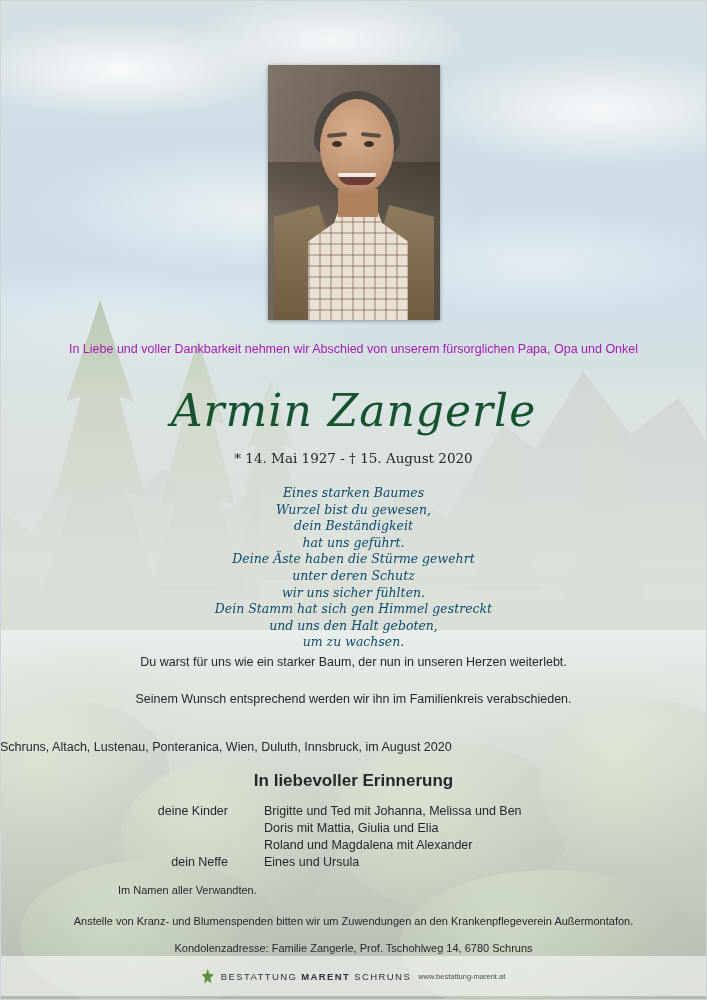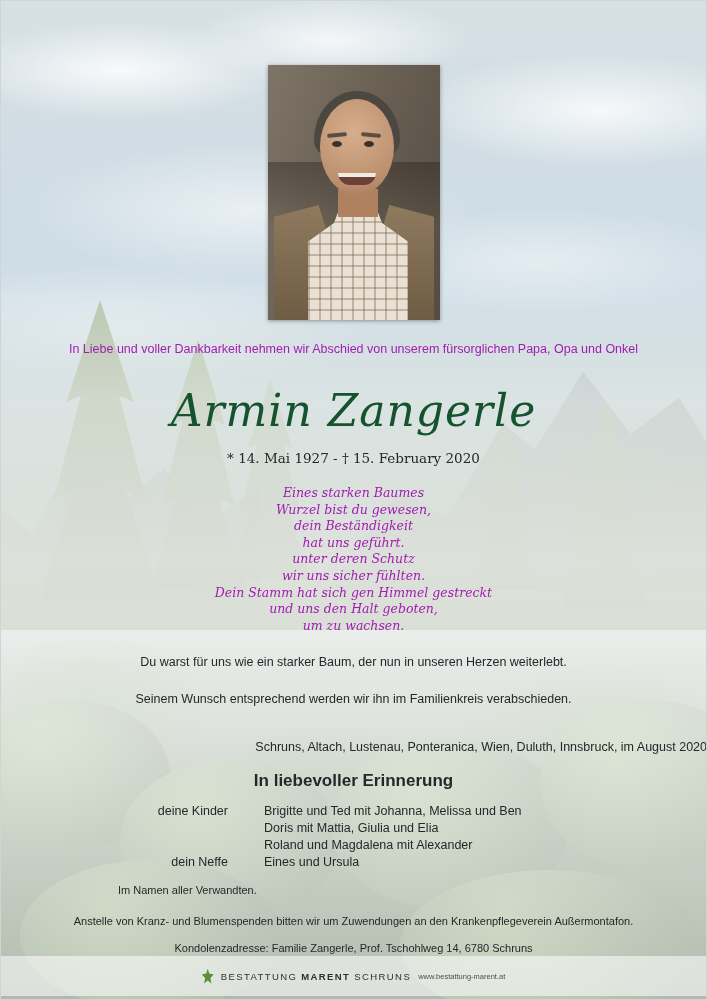--- a/index.html
+++ b/index.html
@@ -243,21 +243,21 @@
 
   .poem {
     position: absolute;
     left: 0; right: 0;
     top: 485px;
     text-align: center;
     font-family: "DejaVu Serif", serif;
     font-style: italic;
     font-size: 12.5px;
     line-height: 16.6px;
-    color: #a21caf;
+    color: #0c4a6e;
   }
   .poem div { white-space: pre; }
 
   .line-a {
     position: absolute;
     left: 0; right: 0;
     top: 655px;
     text-align: center;
     font-size: 12.5px;
   }
@@ -265,21 +265,21 @@
     position: absolute;
     left: 0; right: 0;
     top: 692px;
     text-align: center;
     font-size: 12.5px;
   }
   .places {
     position: absolute;
     left: 0; right: 0;
     top: 740px;
-    text-align: right;
+    text-align: left;
     font-size: 12.5px;
   }
   .memory {
     position: absolute;
     left: 0; right: 0;
     top: 771px;
     text-align: center;
     font-size: 17px;
     font-weight: bold;
   }
@@ -407,27 +407,28 @@
       <div class="pf-brow-r"></div>
       <div class="pf-eye-l"></div>
       <div class="pf-eye-r"></div>
       <div class="pf-mouth"></div>
     </div>
 
     <div class="intro">In Liebe und voller Dankbarkeit nehmen wir Abschied von unserem fürsorglichen Papa, Opa und Onkel</div>
 
     <div class="name">Armin Zangerle</div>
 
-    <div class="dates">* 14. Mai 1927  -  † 15. February 2020</div>
+    <div class="dates">* 14. Mai 1927  -  † 15. August 2020</div>
 
     <div class="poem">
       <div>Eines starken Baumes</div>
       <div>Wurzel bist du gewesen,</div>
       <div>dein Beständigkeit</div>
       <div>hat uns geführt.</div>
+      <div>Deine Äste haben die Stürme gewehrt</div>
       <div>unter deren Schutz</div>
       <div>wir uns sicher fühlten.</div>
       <div>Dein Stamm hat sich gen Himmel gestreckt</div>
       <div>und uns den Halt geboten,</div>
       <div>um zu wachsen.</div>
     </div>
 
     <div class="line-a">Du warst für uns wie ein starker Baum, der nun in unseren Herzen weiterlebt.</div>
     <div class="line-b">Seinem Wunsch entsprechend werden wir ihn im Familienkreis verabschieden.</div>
     <div class="places">Schruns, Altach, Lustenau, Ponteranica, Wien, Duluth, Innsbruck, im August 2020</div>

